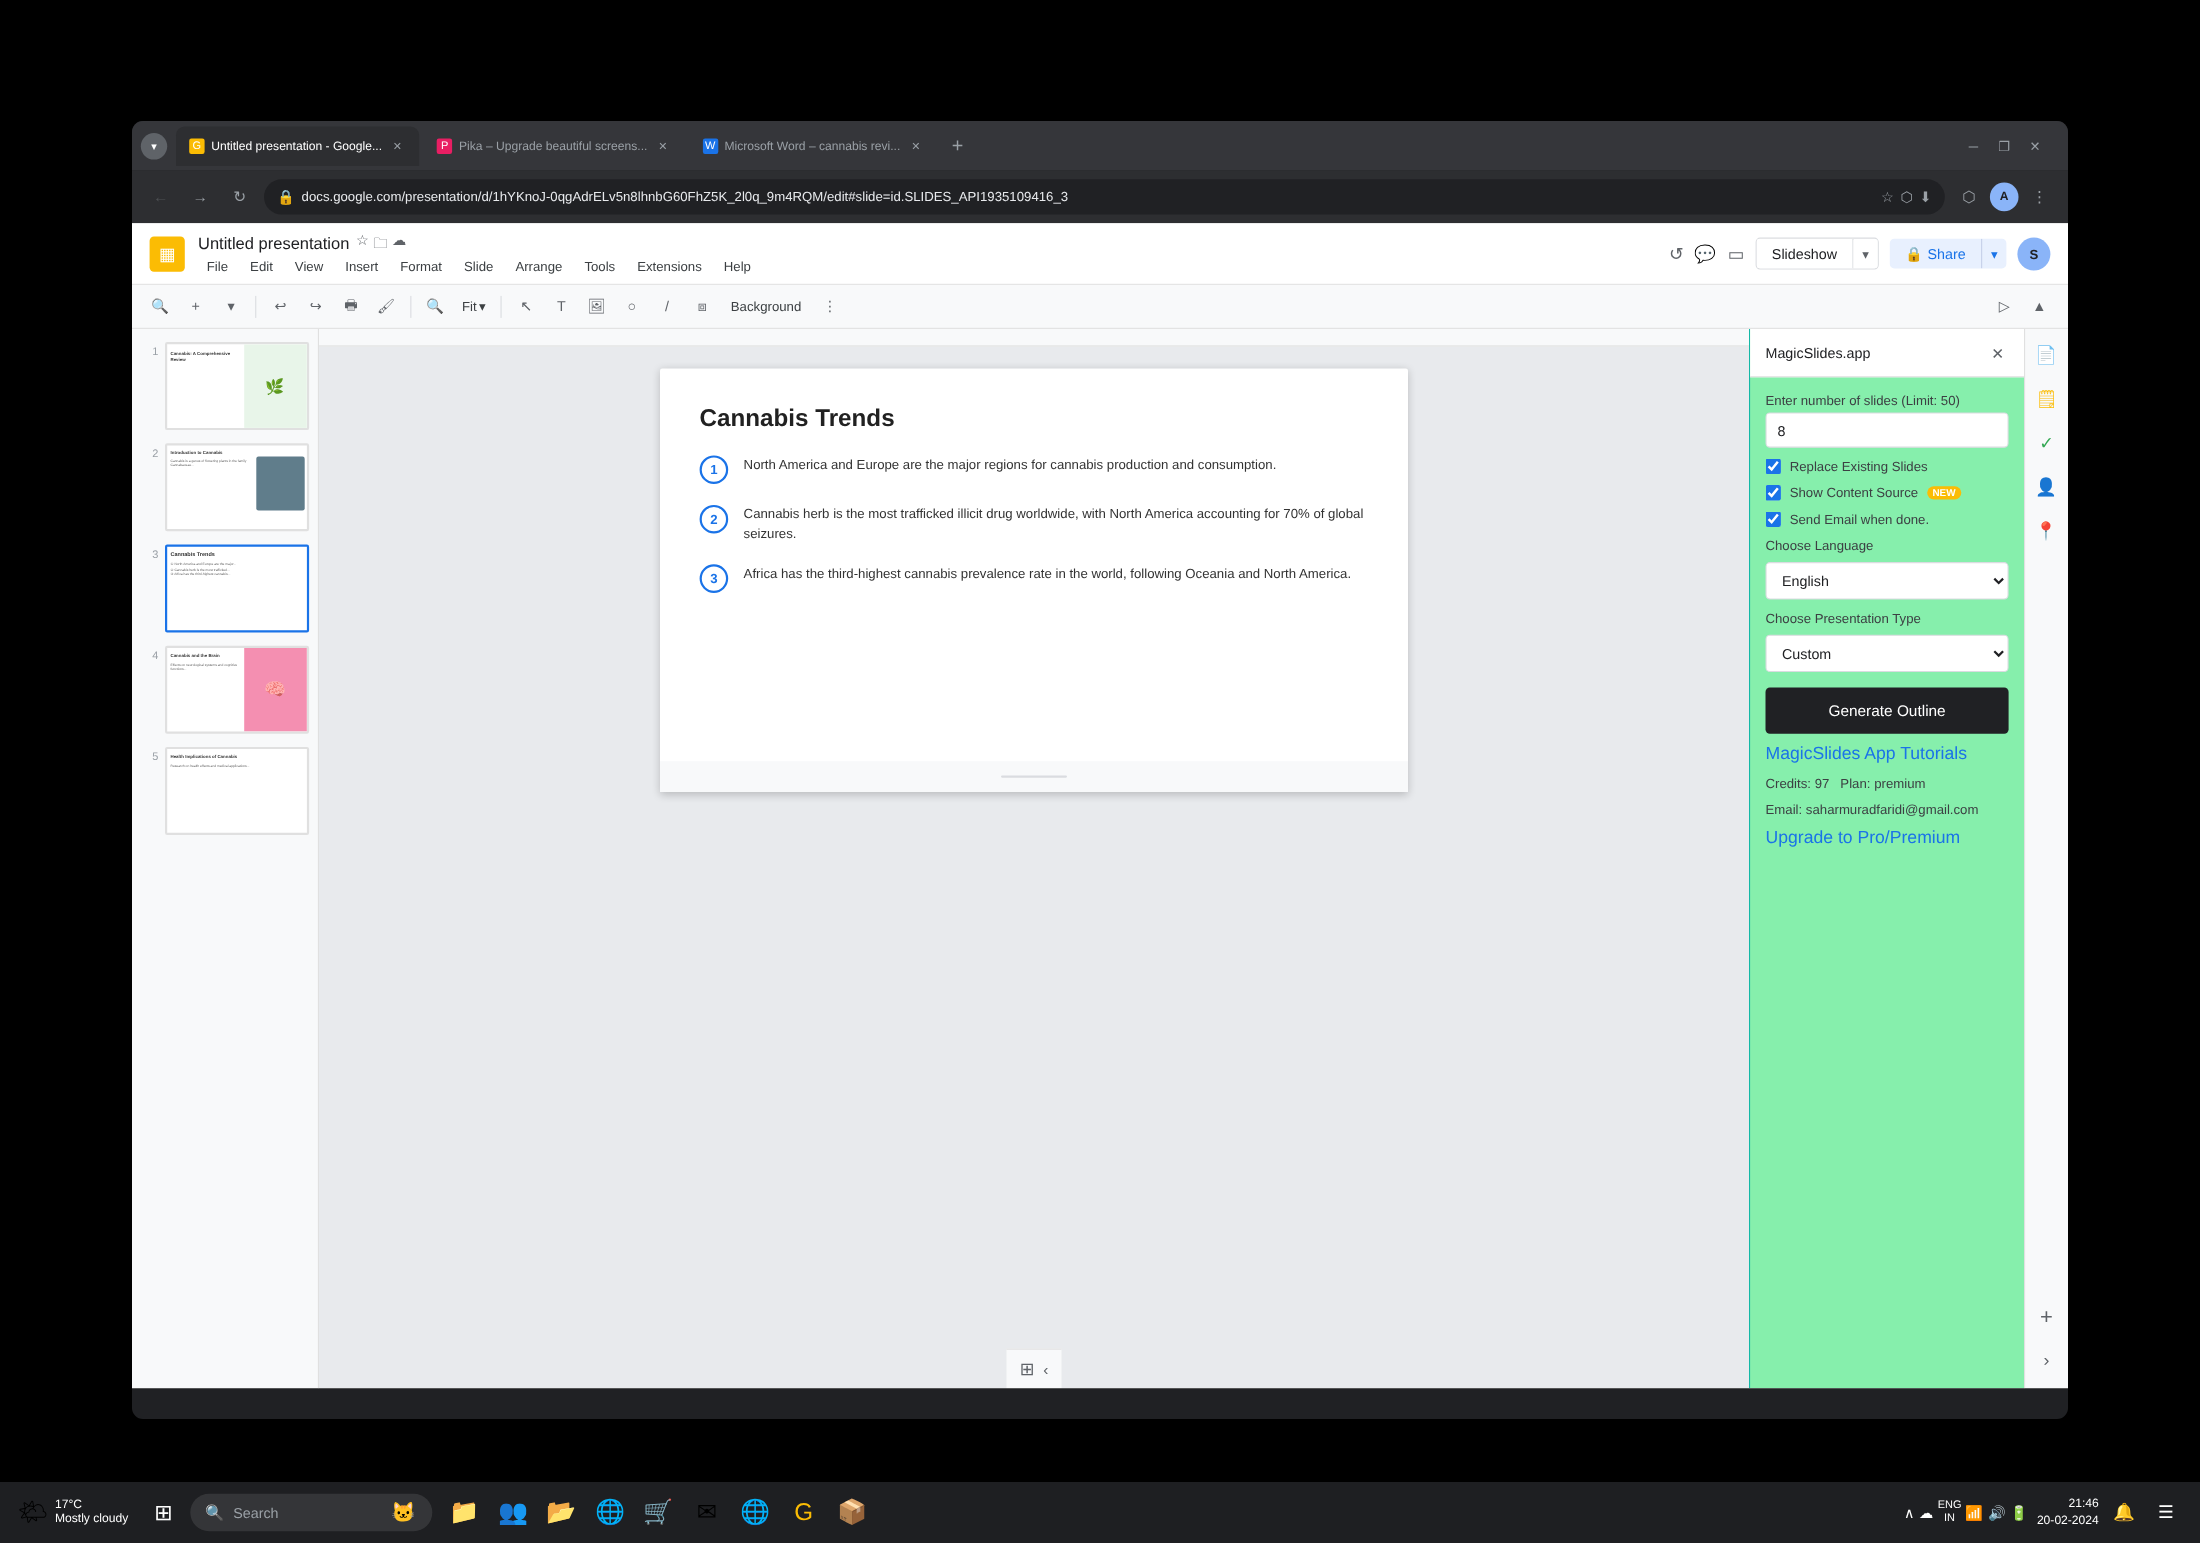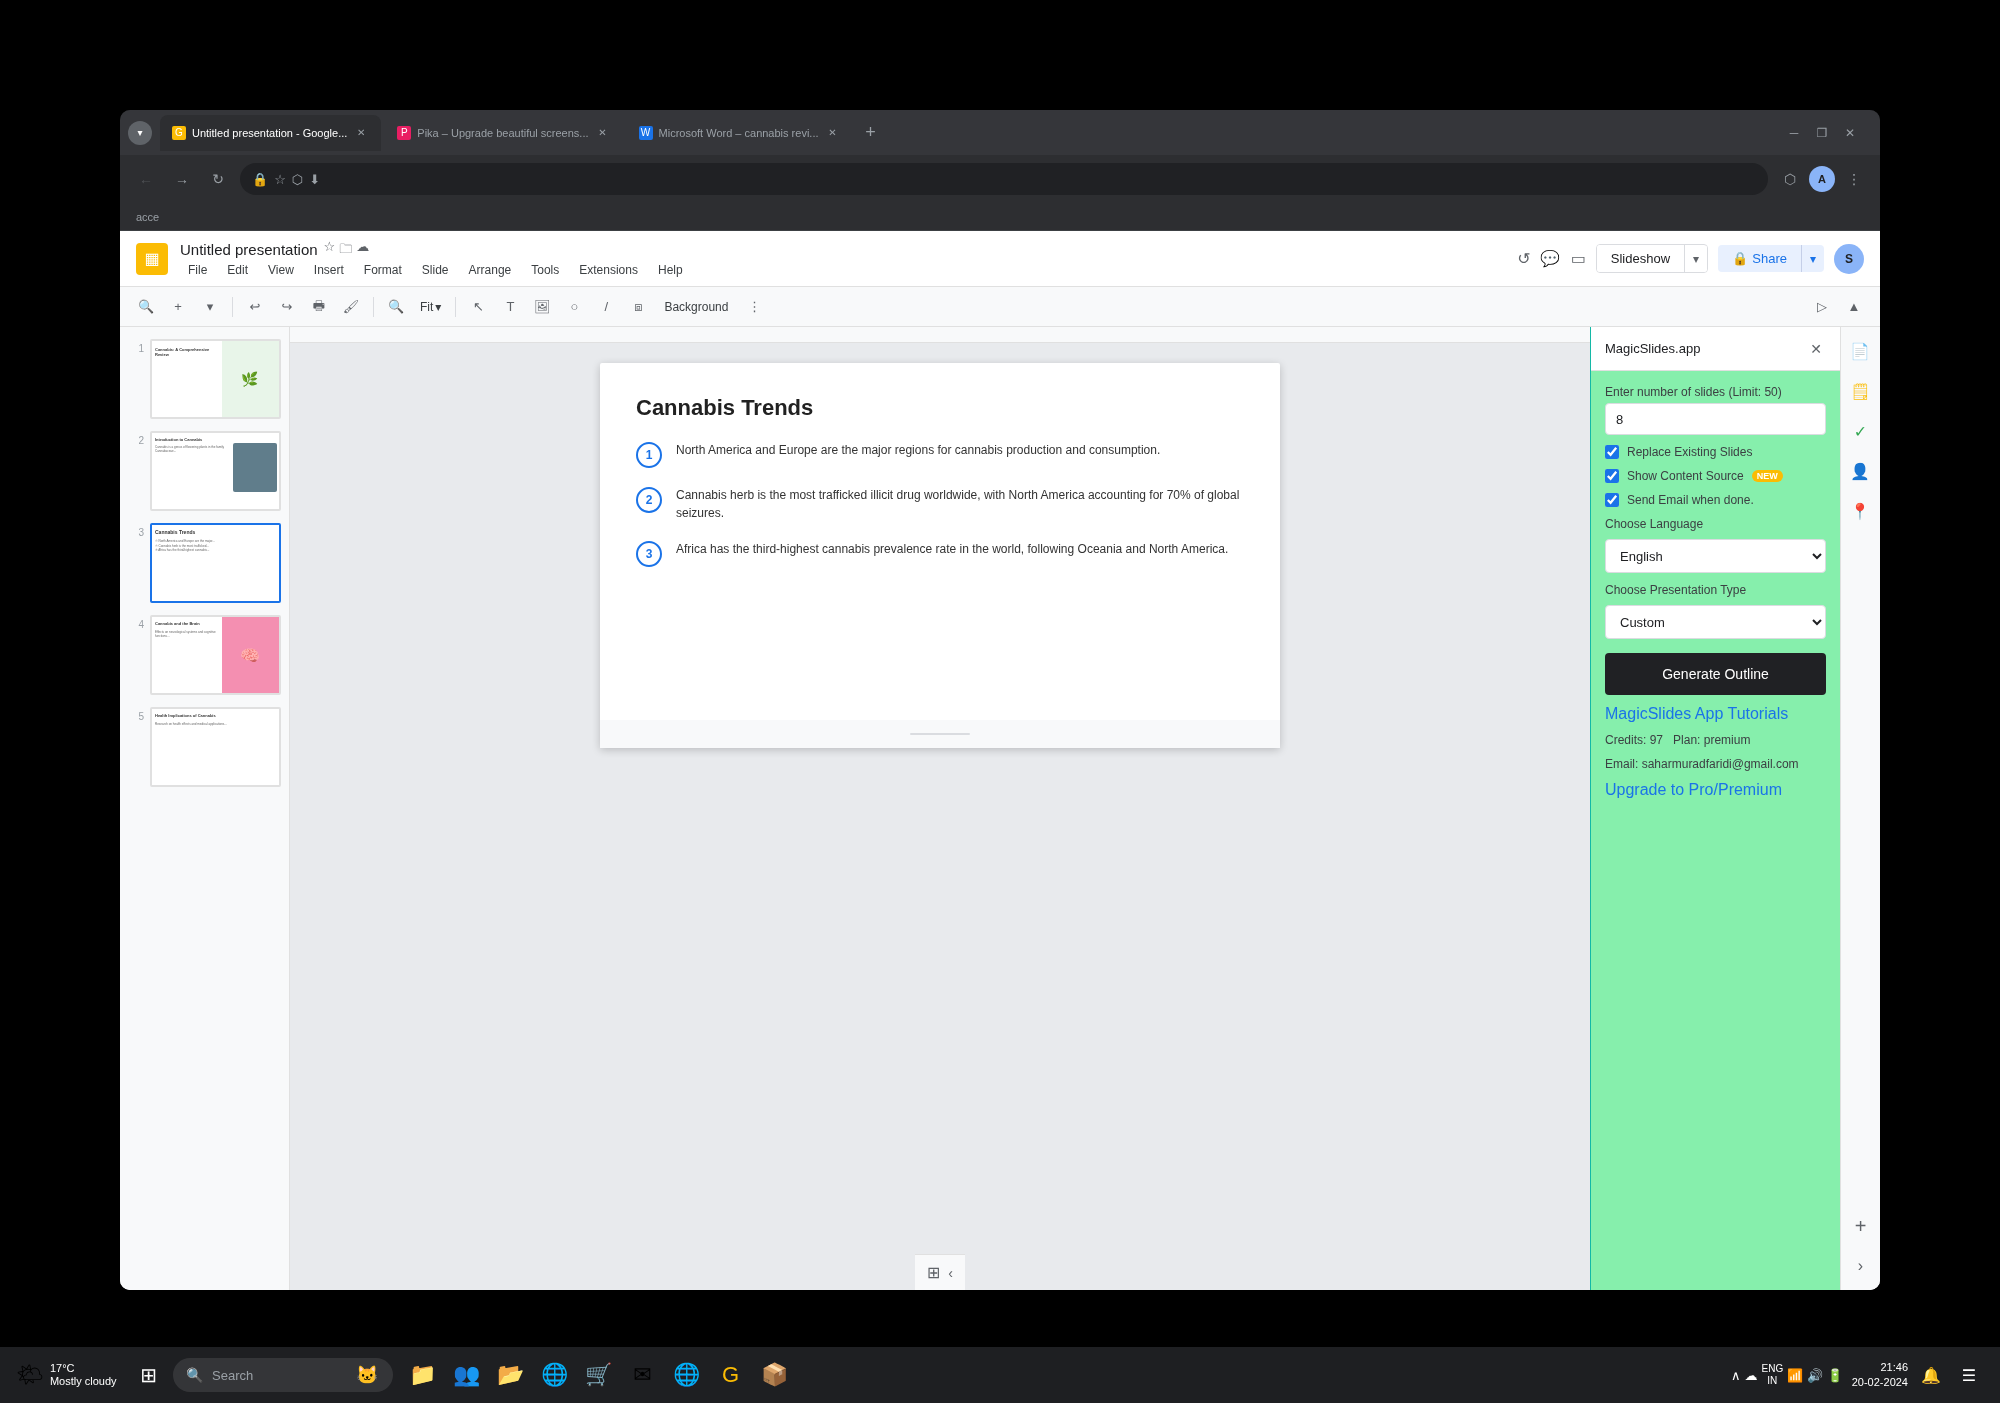--- a/index.html
+++ b/index.html
@@ -766,38 +766,36 @@
       <div class="win-btn">✕</div>
     </div>
   </div>
 
   <div class="address-bar">
     <div class="nav-btn disabled">←</div>
     <div class="nav-btn">→</div>
     <div class="nav-btn">↻</div>
     <div class="url-bar">
       <span class="url-icon">🔒</span>
+      <span class="url-text">docs.google.com/presentation/d/1hYKnoJ-0qgAdrELv5n8lhnbG60FhZ5K_2l0q_9m4RQM/edit#slide=id.SLIDES_API1935109416_3</span>
       <div class="url-icons">
         <span class="url-icon">☆</span>
         <span class="url-icon">⬡</span>
         <span class="url-icon">⬇</span>
       </div>
     </div>
     <div class="browser-actions">
       <div class="browser-action-btn">⬡</div>
       <div class="browser-action-btn">
         <div class="avatar-circle">A</div>
       </div>
       <div class="browser-action-btn">⋮</div>
     </div>
   </div>
 
-  <div class="docs-ext-bar">
-    <span>acce</span>
-  </div>
 
   <div class="main-content">
 
     <div class="docs-header">
       <div class="docs-logo">▦</div>
       <div class="docs-title-section">
         <div class="docs-title">
           <span>Untitled presentation</span>
           <div class="docs-title-icons">
             <span class="docs-title-icon">☆</span>

